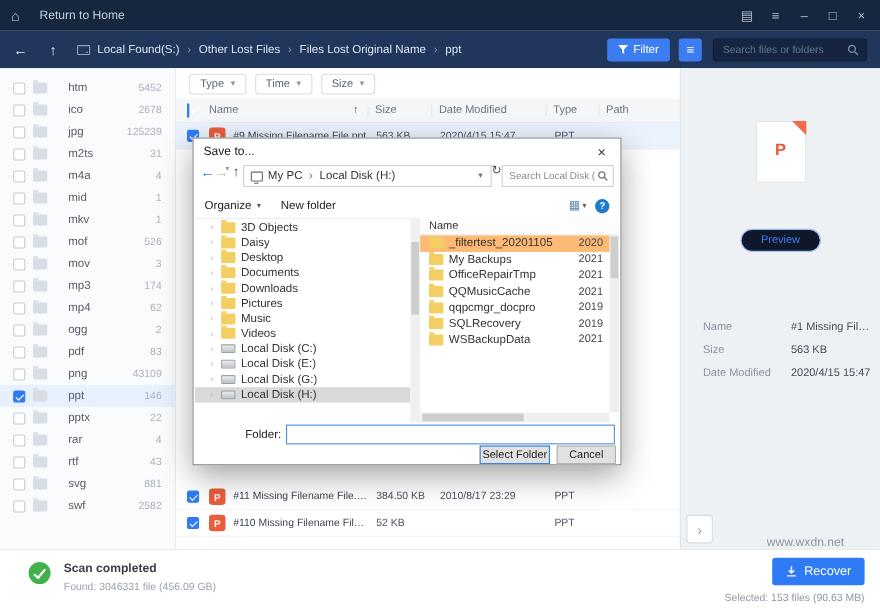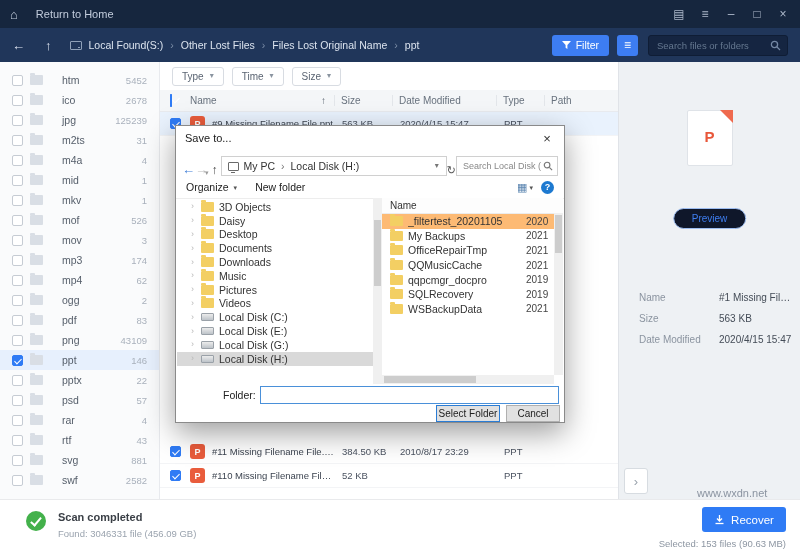--- a/index.html
+++ b/index.html
@@ -114,21 +114,21 @@
     border-radius:3px;color:#fff;font-size:11.5px;display:flex;align-items:center;justify-content:center;gap:6px;}
   .st-selected{position:absolute;right:14px;top:38px;font-size:9.5px;color:#8d96a2;}
   .watermark{position:absolute;left:697px;top:487px;font-size:11px;color:#8b94a1;z-index:3;}
 
   
   .dialog{position:absolute;left:175px;top:125px;width:390px;height:298px;background:#fff;
     border:1px solid #8a8a8a;box-shadow:0 10px 28px rgba(0,0,0,.38);z-index:10;box-sizing:border-box;}
   .dlg-title{height:24px;display:flex;align-items:center;font-size:11px;color:#1a1a1a;padding-left:9px;}
   .dlg-close{margin-left:auto;width:34px;height:24px;display:flex;align-items:center;justify-content:center;
     color:#333;font-size:13px;}
-  .dlg-nav{height:26px;display:flex;align-items:flex-end;padding:0 6px;gap:0;}
+  .dlg-nav{height:26px;display:flex;align-items:flex-start;padding:0 6px;gap:0;}
   .dn-back{color:#3f7ed6;font-size:13px;} .dn-fwd{color:#bcbcbc;font-size:13px;}
   .dn-fcaret{color:#9a9a9a;font-size:7px;margin-left:-3px;} .dn-up{color:#444;font-size:12px;margin:0 3px;}
   .addr{flex:1;height:20px;border:1px solid #d0d0d0;display:flex;align-items:center;
     padding:0 4px;font-size:10.5px;color:#333;box-sizing:border-box;min-width:0;}
   .pc-ic{width:9px;height:7px;border:1px solid #6a6a6a;border-radius:1px;margin:0 5px 0 2px;position:relative;flex:none;}
   .pc-ic::after{content:"";position:absolute;left:2px;bottom:-3px;width:4px;height:1px;background:#6a6a6a;}
   .addr-crumbs{display:flex;align-items:center;white-space:nowrap;overflow:hidden;}
   .addr-crumbs .crumb{color:#333;} .addr-crumbs .crumb+.crumb::before{content:"›";margin:0 6px;color:#777;}
   .addr .gi-caret{margin-left:auto;color:#777;font-size:8px;padding:0 3px;}
   .dn-refresh{color:#555;font-size:11px;}
@@ -337,26 +337,20 @@
         <span class="count">146</span>
       </div>
 
       <div class="side-item">
         <span class="cb"></span>
         <span class="fold"></span>
         <span class="ext">pptx</span>
         <span class="count">22</span>
       </div>
 
-      <div class="side-item">
-        <span class="cb"></span>
-        <span class="fold"></span>
-        <span class="ext">psd</span>
-        <span class="count">57</span>
-      </div>
 
       <div class="side-item">
         <span class="cb"></span>
         <span class="fold"></span>
         <span class="ext">rar</span>
         <span class="count">4</span>
       </div>
 
       <div class="side-item">
         <span class="cb"></span>
@@ -552,28 +546,28 @@
           </div>
 
           <div class="tree-item">
             <span class="tw gi gi-chev"></span>
             <span class="ticon i-downloads"></span>
             <span class="tlabel">Downloads</span>
           </div>
 
           <div class="tree-item">
             <span class="tw gi gi-chev"></span>
+            <span class="ticon i-pictures"></span>
+            <span class="tlabel">Pictures</span>
+          </div>
+
+          <div class="tree-item">
+            <span class="tw gi gi-chev"></span>
             <span class="ticon i-music"></span>
             <span class="tlabel">Music</span>
-          </div>
-
-          <div class="tree-item">
-            <span class="tw gi gi-chev"></span>
-            <span class="ticon i-pictures"></span>
-            <span class="tlabel">Pictures</span>
           </div>
 
           <div class="tree-item">
             <span class="tw gi gi-chev"></span>
             <span class="ticon i-videos"></span>
             <span class="tlabel">Videos</span>
           </div>
 
           <div class="tree-item">
             <span class="tw gi gi-chev"></span>

